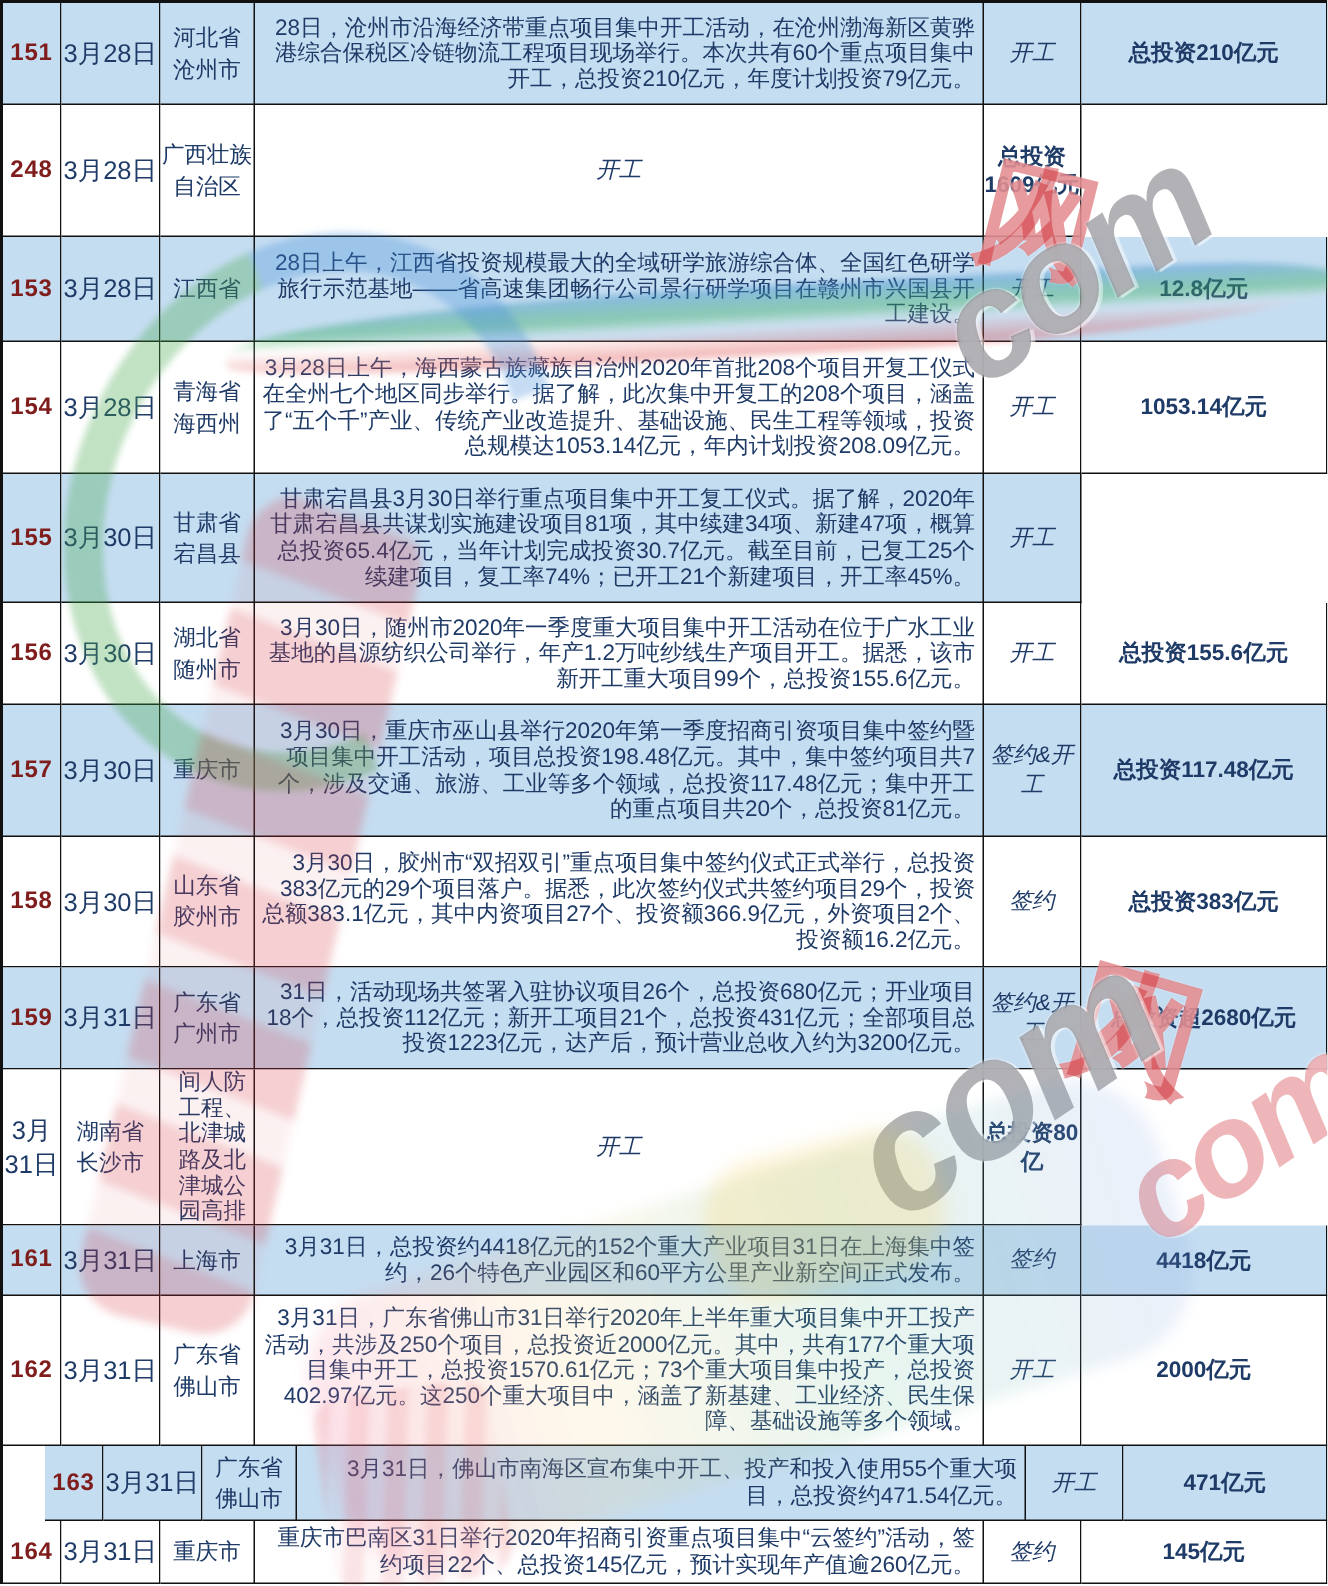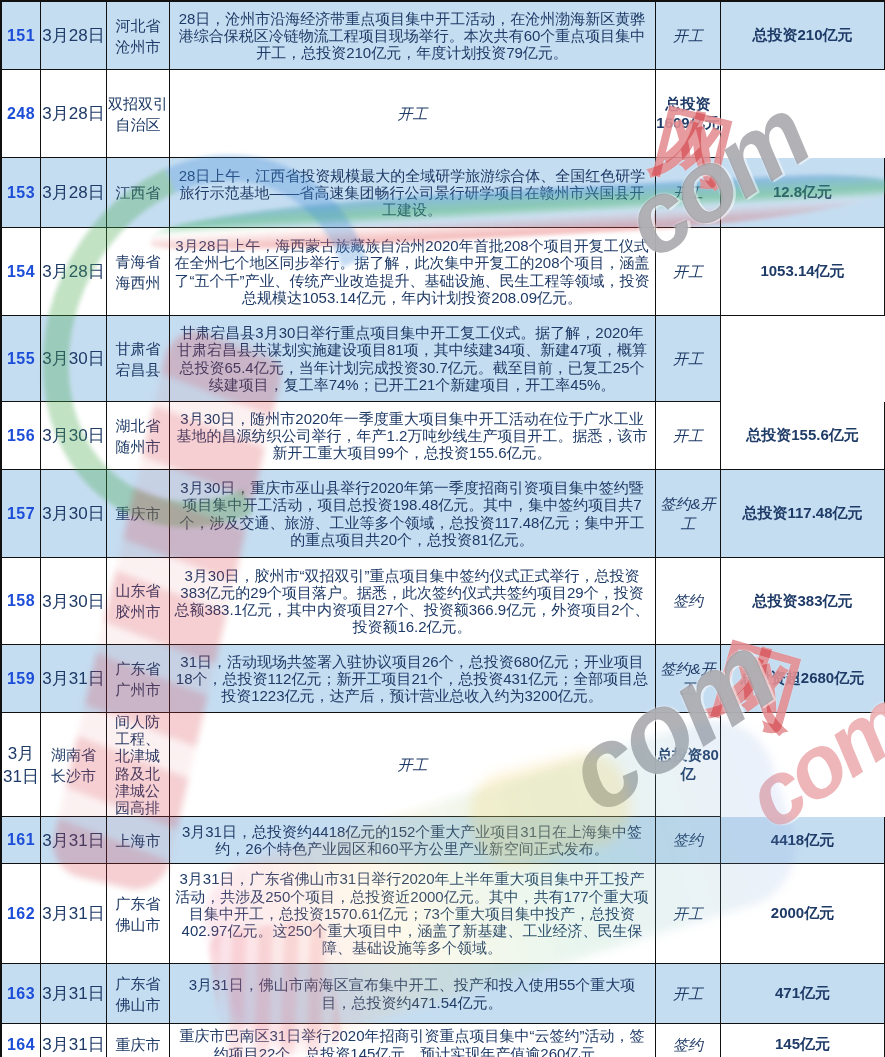--- a/index.html
+++ b/index.html
@@ -12,25 +12,25 @@
     position:absolute;left:0;top:0;width:885px;z-index:1;
     border-left:2px solid #111;border-top:2px solid #111;box-sizing:border-box;
   }
   .row{display:grid;grid-template-columns:39px 66px 63px 486px 65px 1fr;}
   .cell{
     box-sizing:border-box;border-right:1.6px solid #111;border-bottom:1.6px solid #111;
     display:flex;align-items:center;justify-content:center;
     color:#1e3a66;font-size:15px;overflow:hidden;background:#fff;text-align:center;
   }
   .row.alt .cell{background:#c5ddf1;}
-  .cell.no{font-weight:bold;color:#1d4ed8;font-size:16px;letter-spacing:.5px;}
+  .cell.no{font-weight:bold;color:#7f1d1d;font-size:16px;letter-spacing:.5px;}
   .cell.date{font-size:17px;}
   .cell.region{white-space:pre-line;line-height:21px;padding:12px 1px;}
   .cell.desc{
-    justify-content:flex-start;text-align:center;align-items:center;
+    justify-content:flex-start;text-align:right;align-items:center;
     padding:2px 5px 2px 4px;line-height:17.2px;font-size:15px;
   }
   .cell.status{line-height:20px;padding:0 3px;font-style:italic;}
   .cell.amount{font-size:15px;font-weight:bold;}
   
   .wm{position:absolute;z-index:5;pointer-events:none;}
   .wm-com{
     font-weight:bold;font-style:italic;font-size:100px;letter-spacing:-4px;
     color:rgba(72,72,82,.42);
     text-shadow:0 0 2px rgba(255,255,255,.9),2px 2px 0 rgba(255,255,255,.45);
@@ -83,21 +83,21 @@
         <div class="cell date">3月28日</div>
         <div class="cell region">河北省
 沧州市</div>
         <div class="cell desc">28日，沧州市沿海经济带重点项目集中开工活动，在沧州渤海新区黄骅港综合保税区冷链物流工程项目现场举行。本次共有60个重点项目集中开工，总投资210亿元，年度计划投资79亿元。</div>
         <div class="cell status">开工</div>
         <div class="cell amount">总投资210亿元</div>
       </div>
       <div class="row" style="height: 88px;">
         <div class="cell no">248</div>
         <div class="cell date">3月28日</div>
-        <div class="cell region">双招双引
+        <div class="cell region">广西壮族
 自治区</div>
         <div class="cell status">开工</div>
         <div class="cell amount">总投资1609亿元</div>
       </div>
       <div class="row alt" style="height: 70px;">
         <div class="cell no">153</div>
         <div class="cell date">3月28日</div>
         <div class="cell region">江西省</div>
         <div class="cell desc">28日上午，江西省投资规模最大的全域研学旅游综合体、全国红色研学旅行示范基地——省高速集团畅行公司景行研学项目在赣州市兴国县开工建设。</div>
         <div class="cell status">开工</div>
@@ -173,21 +173,21 @@
       </div>
       <div class="row" style="height: 100px;">
         <div class="cell no">162</div>
         <div class="cell date">3月31日</div>
         <div class="cell region">广东省
 佛山市</div>
         <div class="cell desc">3月31日，广东省佛山市31日举行2020年上半年重大项目集中开工投产活动，共涉及250个项目，总投资近2000亿元。其中，共有177个重大项目集中开工，总投资1570.61亿元；73个重大项目集中投产，总投资402.97亿元。这250个重大项目中，涵盖了新基建、工业经济、民生保障、基础设施等多个领域。</div>
         <div class="cell status">开工</div>
         <div class="cell amount">2000亿元</div>
       </div>
-      <div class="row alt" style="height: 60px;">
+      <div class="row alt" style="height: 50px; margin-left: 28px;">
         <div class="cell no">163</div>
         <div class="cell date">3月31日</div>
         <div class="cell region">广东省
 佛山市</div>
         <div class="cell desc">3月31日，佛山市南海区宣布集中开工、投产和投入使用55个重大项目，总投资约471.54亿元。</div>
         <div class="cell status">开工</div>
         <div class="cell amount">471亿元</div>
       </div>
       <div class="row" style="height: 42px;">
         <div class="cell no">164</div>

